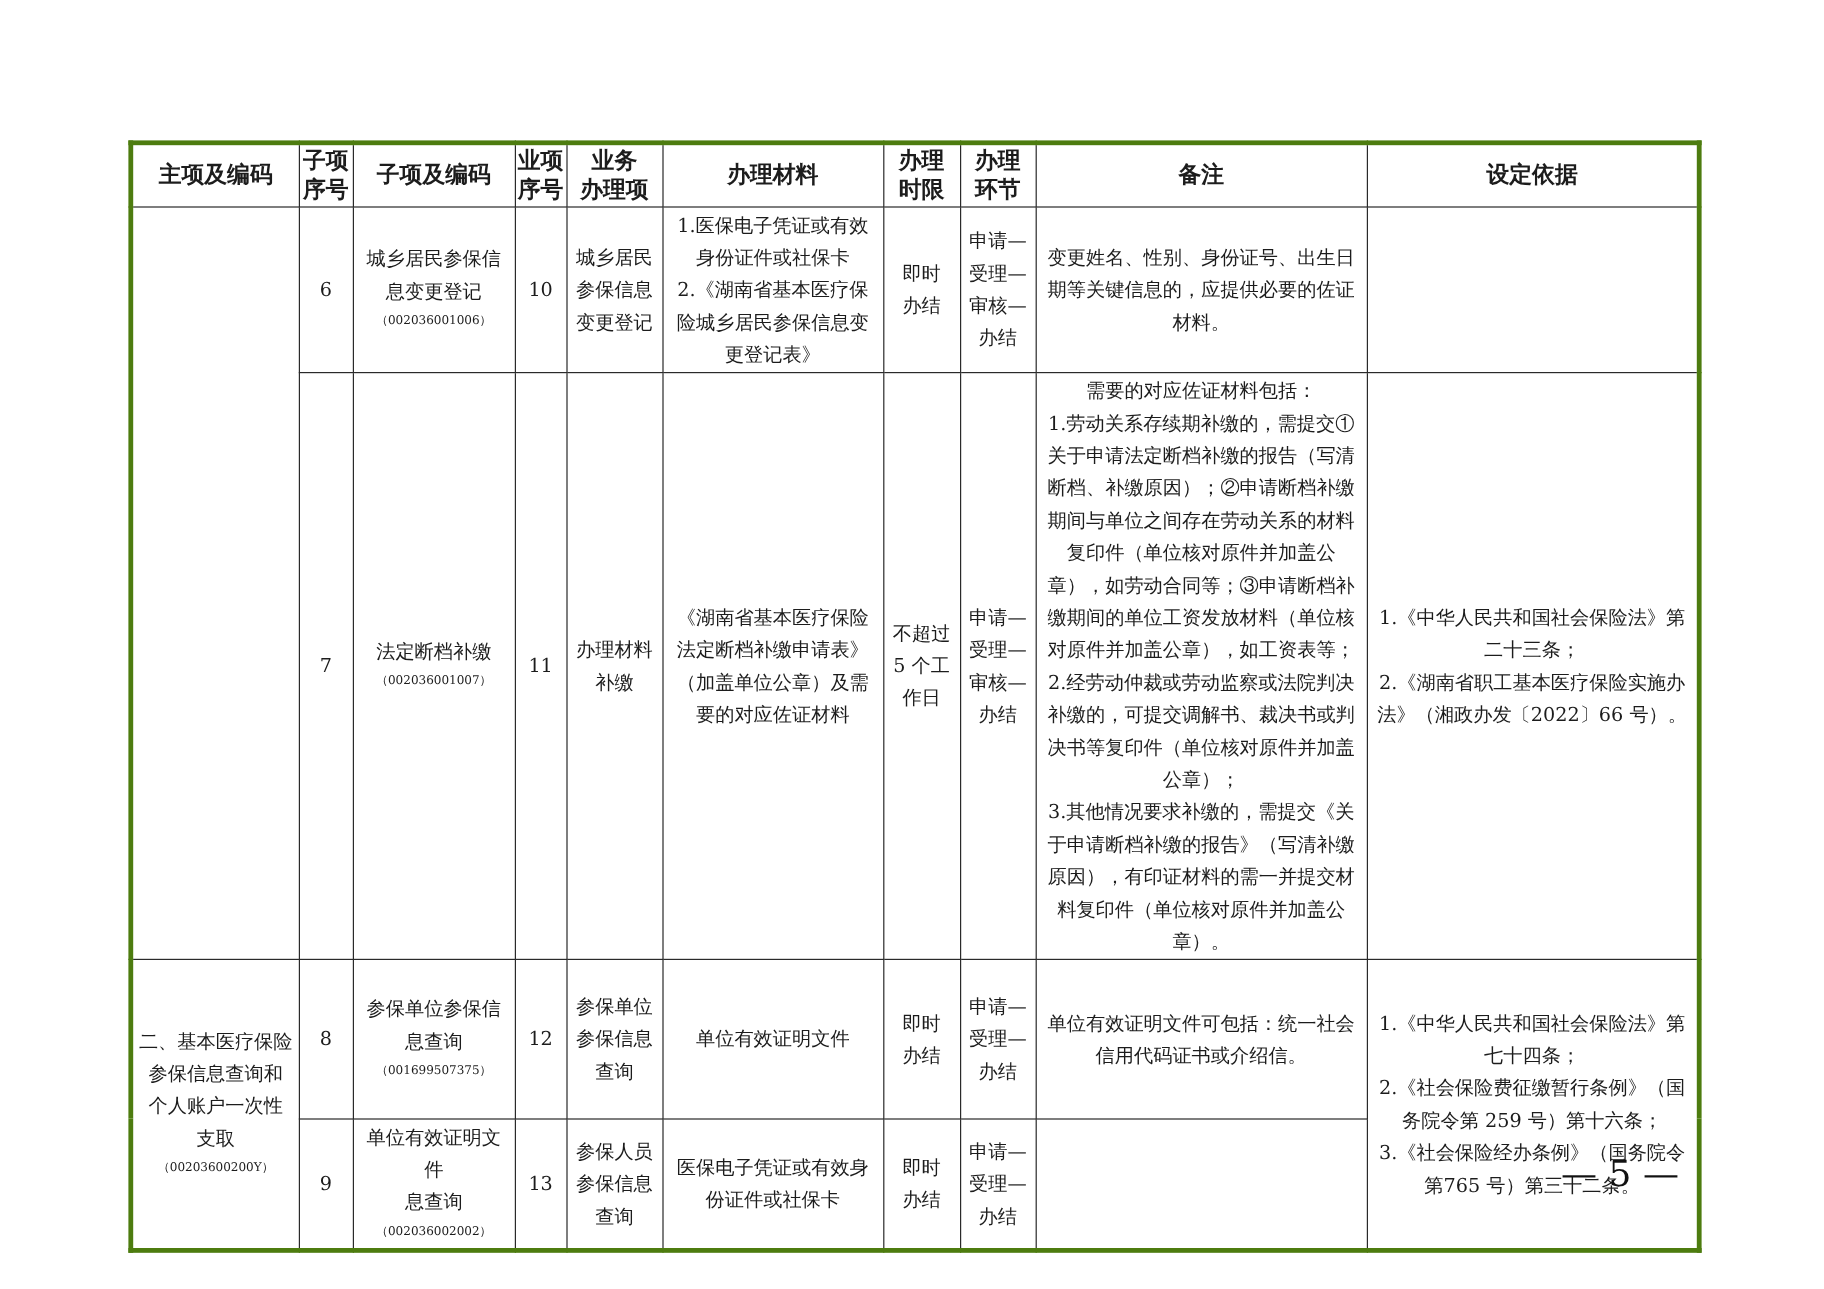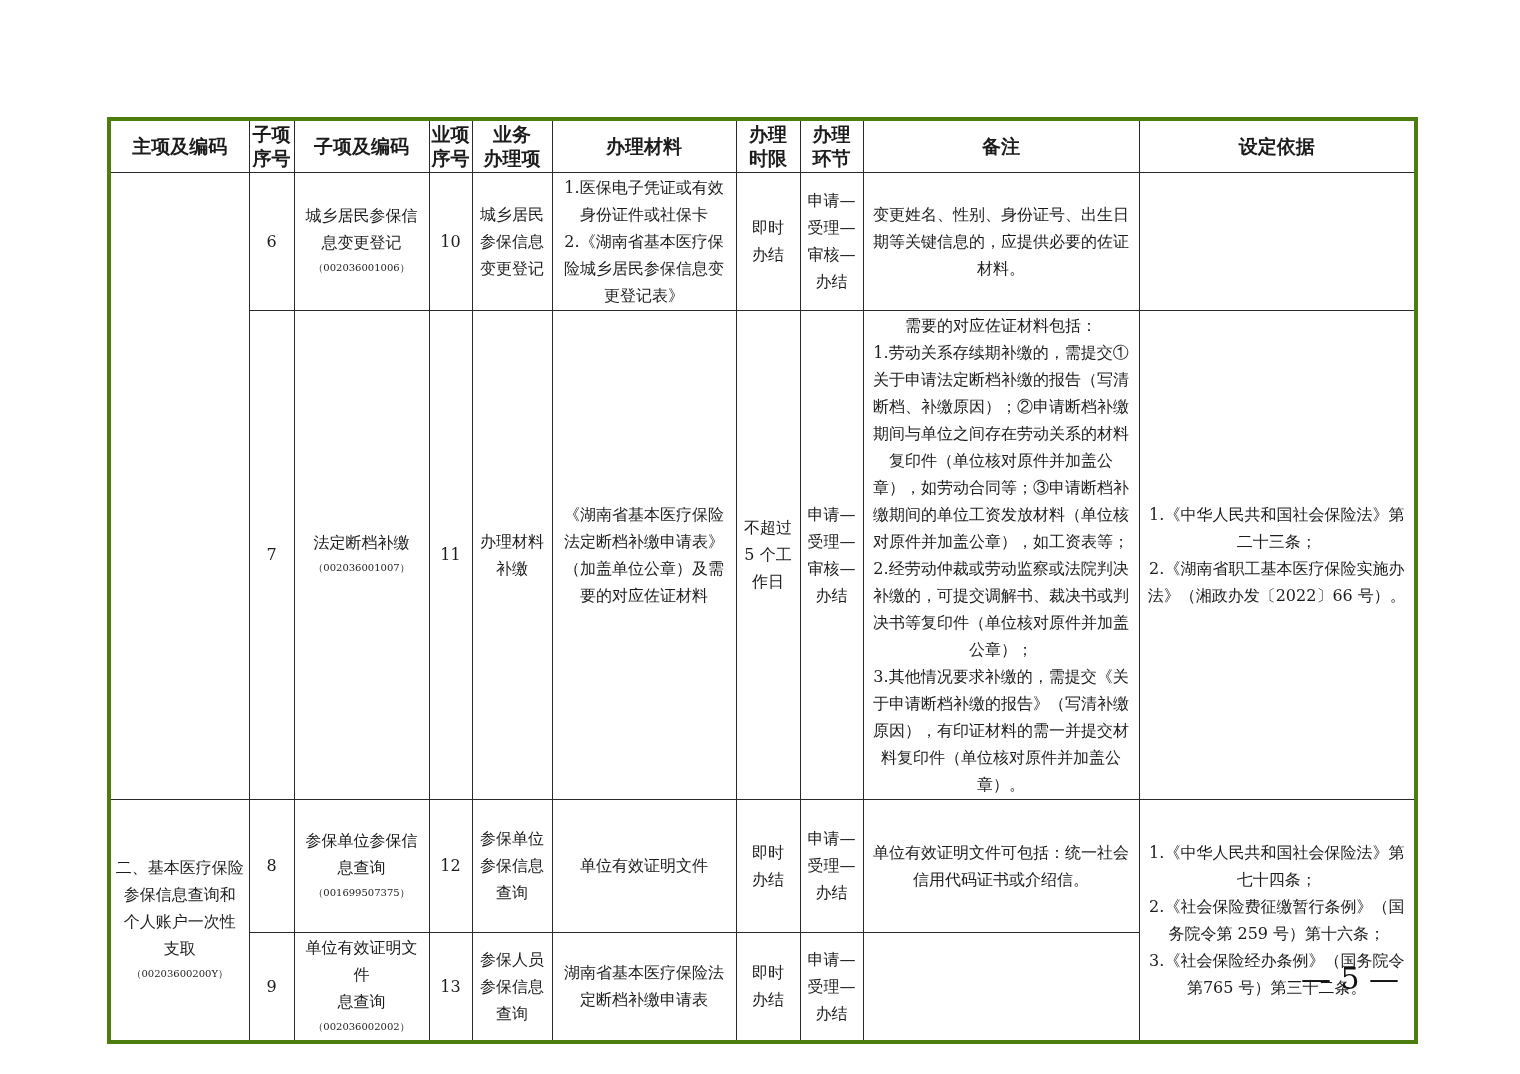--- a/index.html
+++ b/index.html
@@ -166,21 +166,21 @@
         <td>9</td>
         <td>
           <div class="pre">单位有效证明文件
 息查询</div>
           <div class="code">（002036002002）</div>
         </td>
         <td>13</td>
         <td class="pre">参保人员
 参保信息
 查询</td>
-        <td class="c-mat pre">湖南省基本医疗保险法定断档补缴申请表</td>
+        <td class="c-mat pre">医保电子凭证或有效身份证件或社保卡</td>
         <td class="pre">即时
 办结</td>
         <td class="pre">申请—
 受理—
 办结</td>
         <td class="c-rem pre"></td>
       </tr>
     </tbody>
   </table>
 

